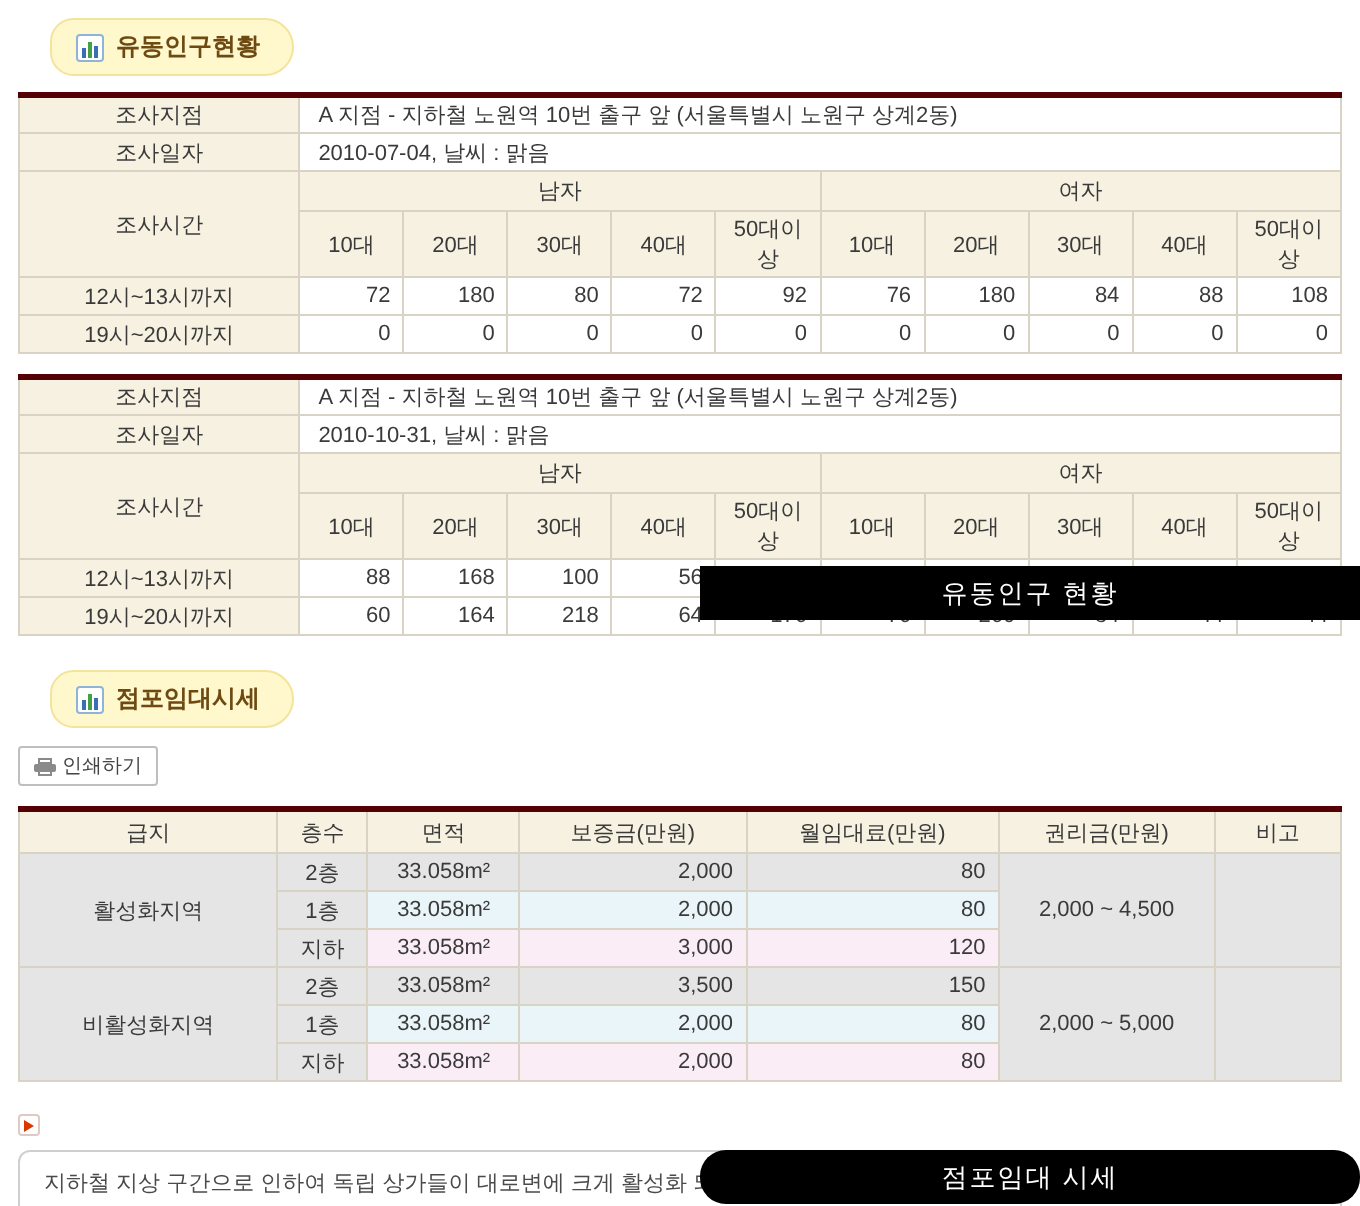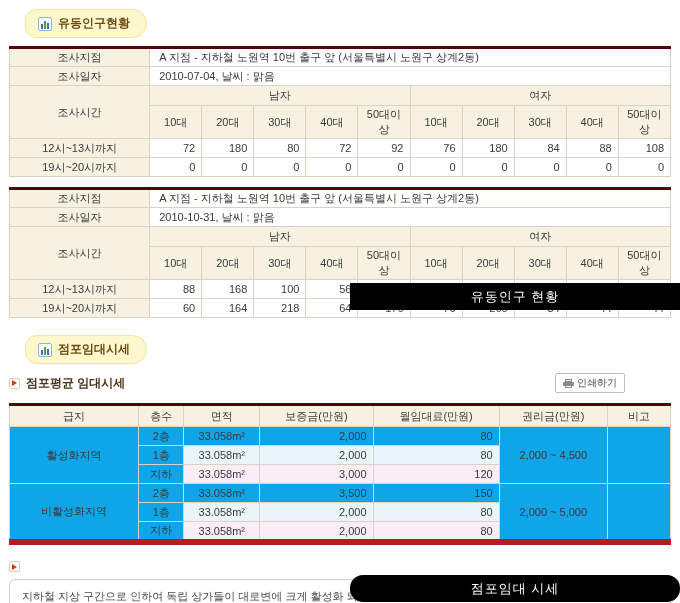--- a/index.html
+++ b/index.html
@@ -76,24 +76,24 @@
     margin-right: 46px; padding: 2px 7px;
     background: #fff; border: 1px solid #BFBFBF; border-radius: 2px;
     font-size: 10px; color: #444; cursor: pointer; justify-content: flex-end;
   }
   .printer-ico { display: inline-block; position: relative; width: 11px; height: 9px; }
   .printer-ico .body { position: absolute; left: 0; top: 3px; width: 11px; height: 4px; background: #8A8A8A; border-radius: 1px; }
   .printer-ico .top { position: absolute; left: 2px; top: 0; width: 7px; height: 3px; border: 1px solid #8A8A8A; background:#fff; }
   .printer-ico .paper { position: absolute; left: 2px; top: 6px; width: 7px; height: 3px; border: 1px solid #8A8A8A; background:#fff; }
 
   
-  .rent-table { margin-top: 10px; border-top: 3px solid #550004; border-bottom: 6px solid #b91c1c; }
+  .rent-table { margin-top: 10px; border-top: 3px solid #550004; border-bottom: 1px solid #b91c1c; }
   .rent-table td, .rent-table th {
     border: 1px solid #D8D3C4; font-size: 11px; color: #3A3A3A;
-    height: 19px; padding: 1px 6px; background: #0ea5e9; font-weight: normal;
+    height: 19px; padding: 1px 6px; background: #e5e5e5; font-weight: normal;
   }
   .rent-table th { background: #F6F1E0; height: 22px; text-align: center; }
   .rent-table td.ctr { text-align: center; }
   .rent-table td.num { text-align: right; }
   tr.row-1f td.tint { background: #E9F5F9; }
   tr.row-bf td.tint { background: #FBEDF5; }
 
   
   .overall-title { margin-top: 16px; }
   .desc-box {
@@ -263,26 +263,20 @@
     <span class="chart-ico">
         <i class="b1"></i>
         <i class="b2"></i>
         <i class="b3"></i>
       </span>
     <span>점포임대시세</span>
   </div>
 
   
   <div class="subrow">
-    <span class="subtitle">
-      <span class="bullet-icon">
-          <span class="tri"></span>
-        </span>
-      <span>점포평균 임대시세</span>
-    </span>
     <button class="print-btn">
       <span class="printer-ico">
           <span class="top"></span>
           <span class="body"></span>
           <span class="paper"></span>
         </span>
       <span>인쇄하기</span>
     </button>
   </div>
 

